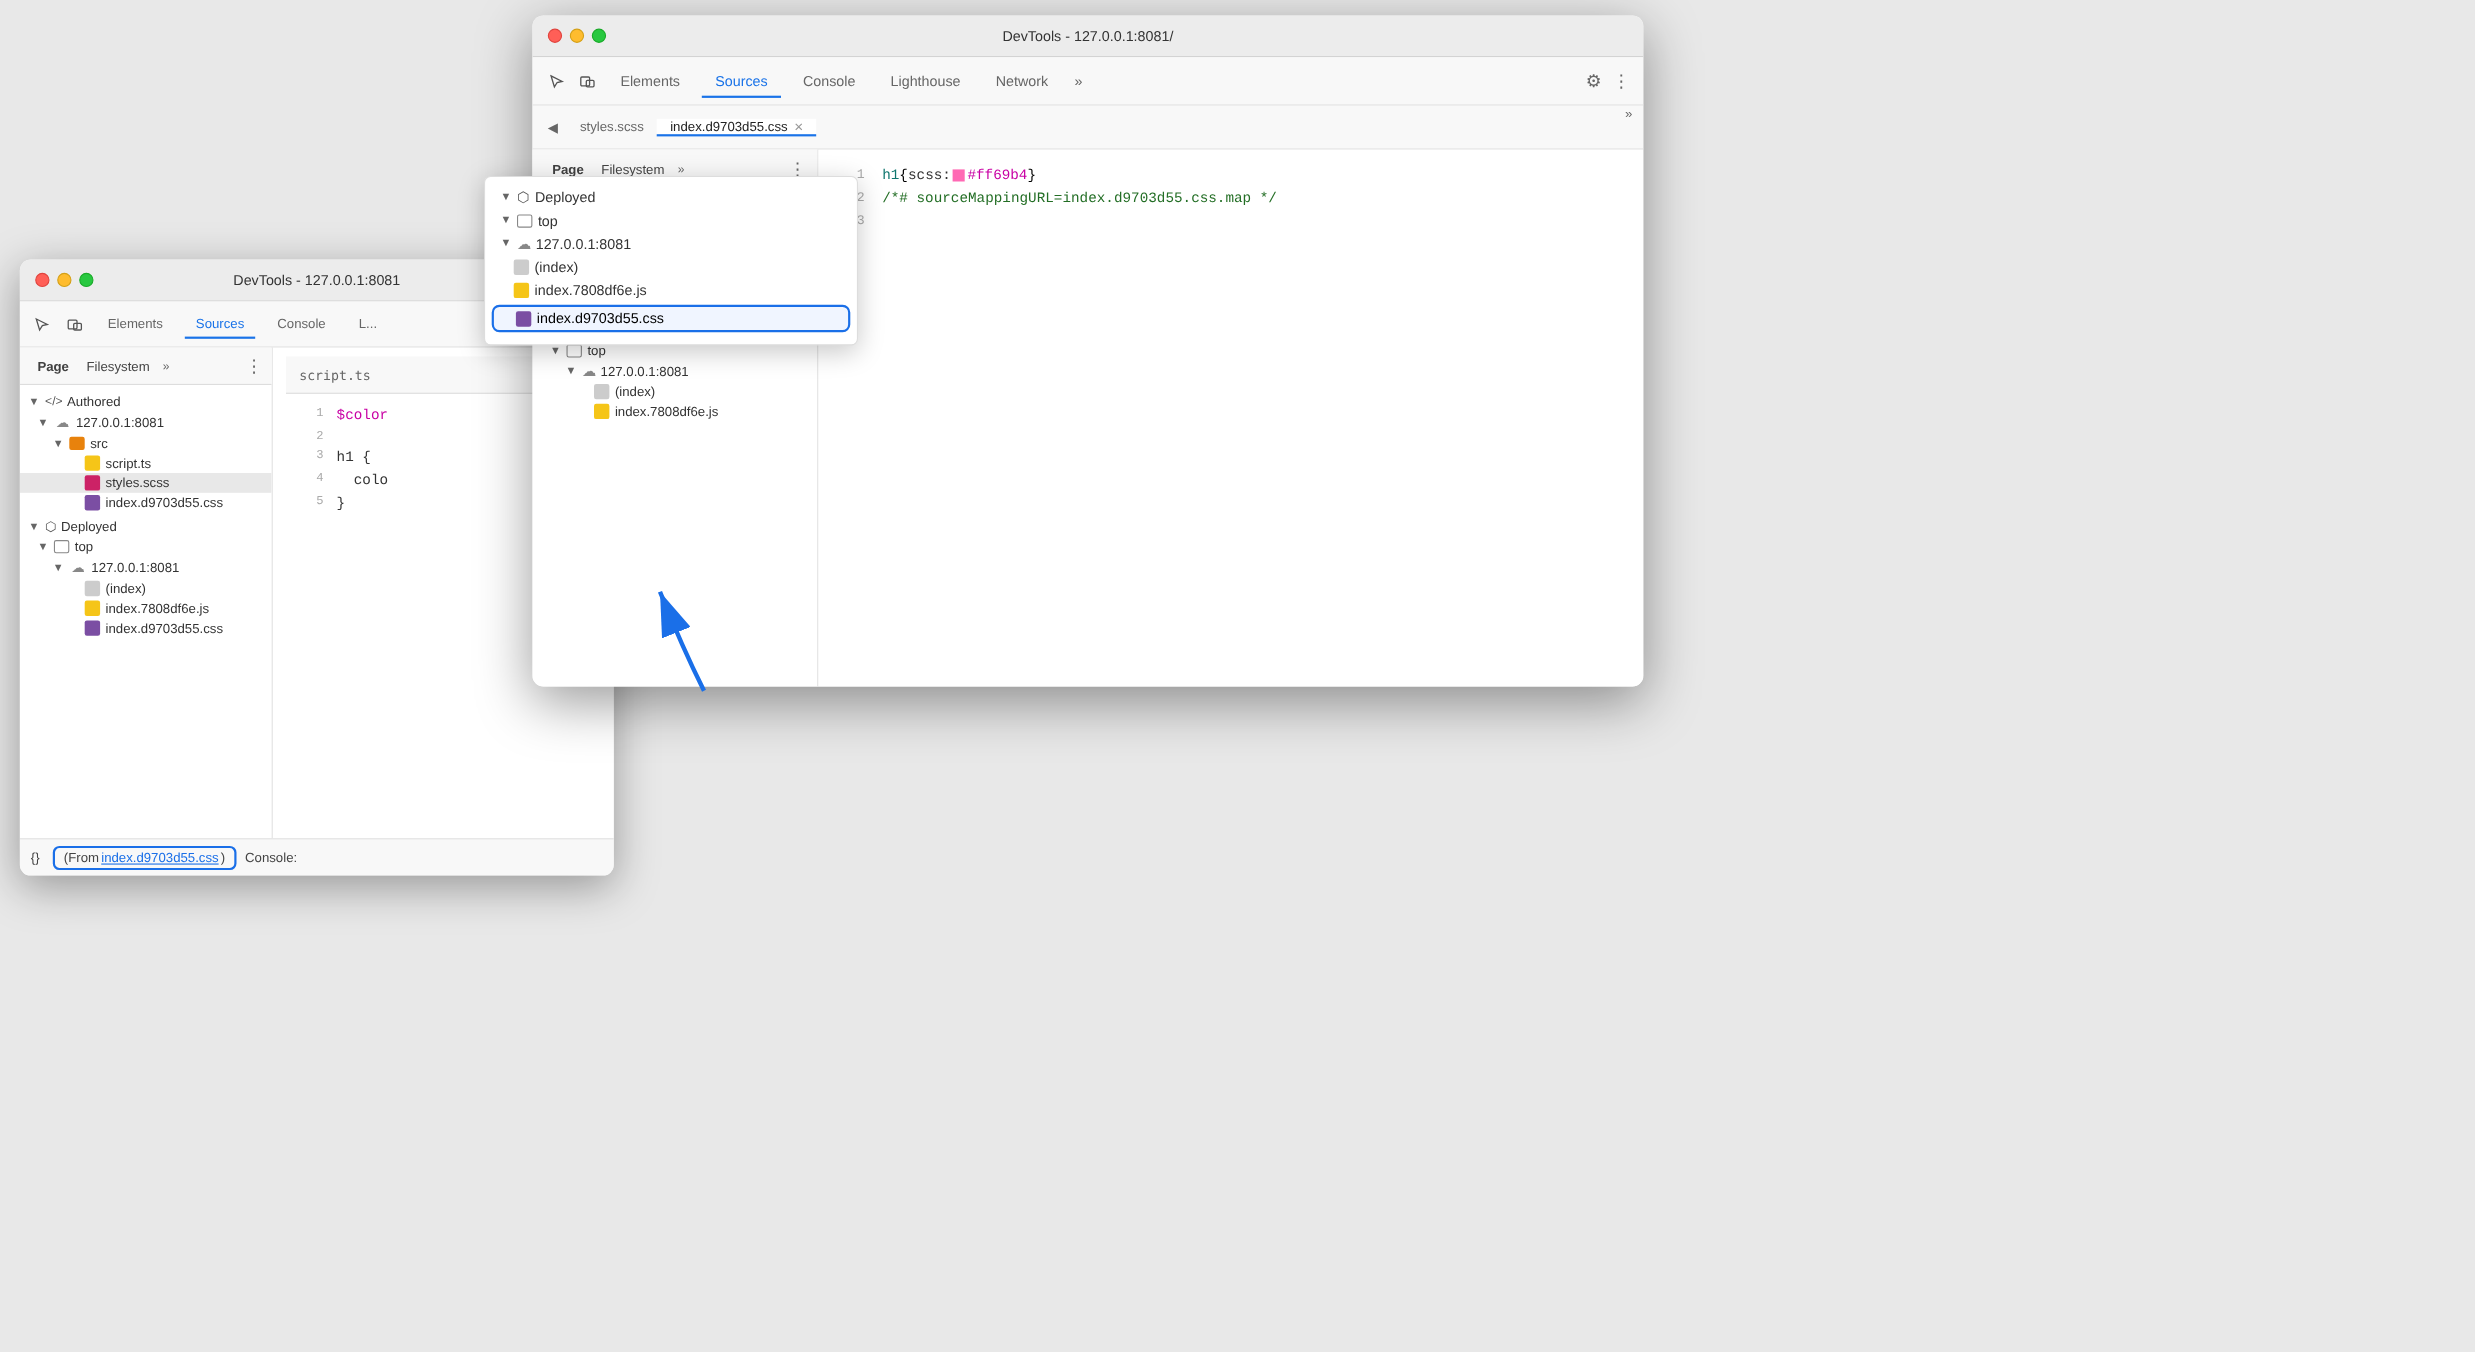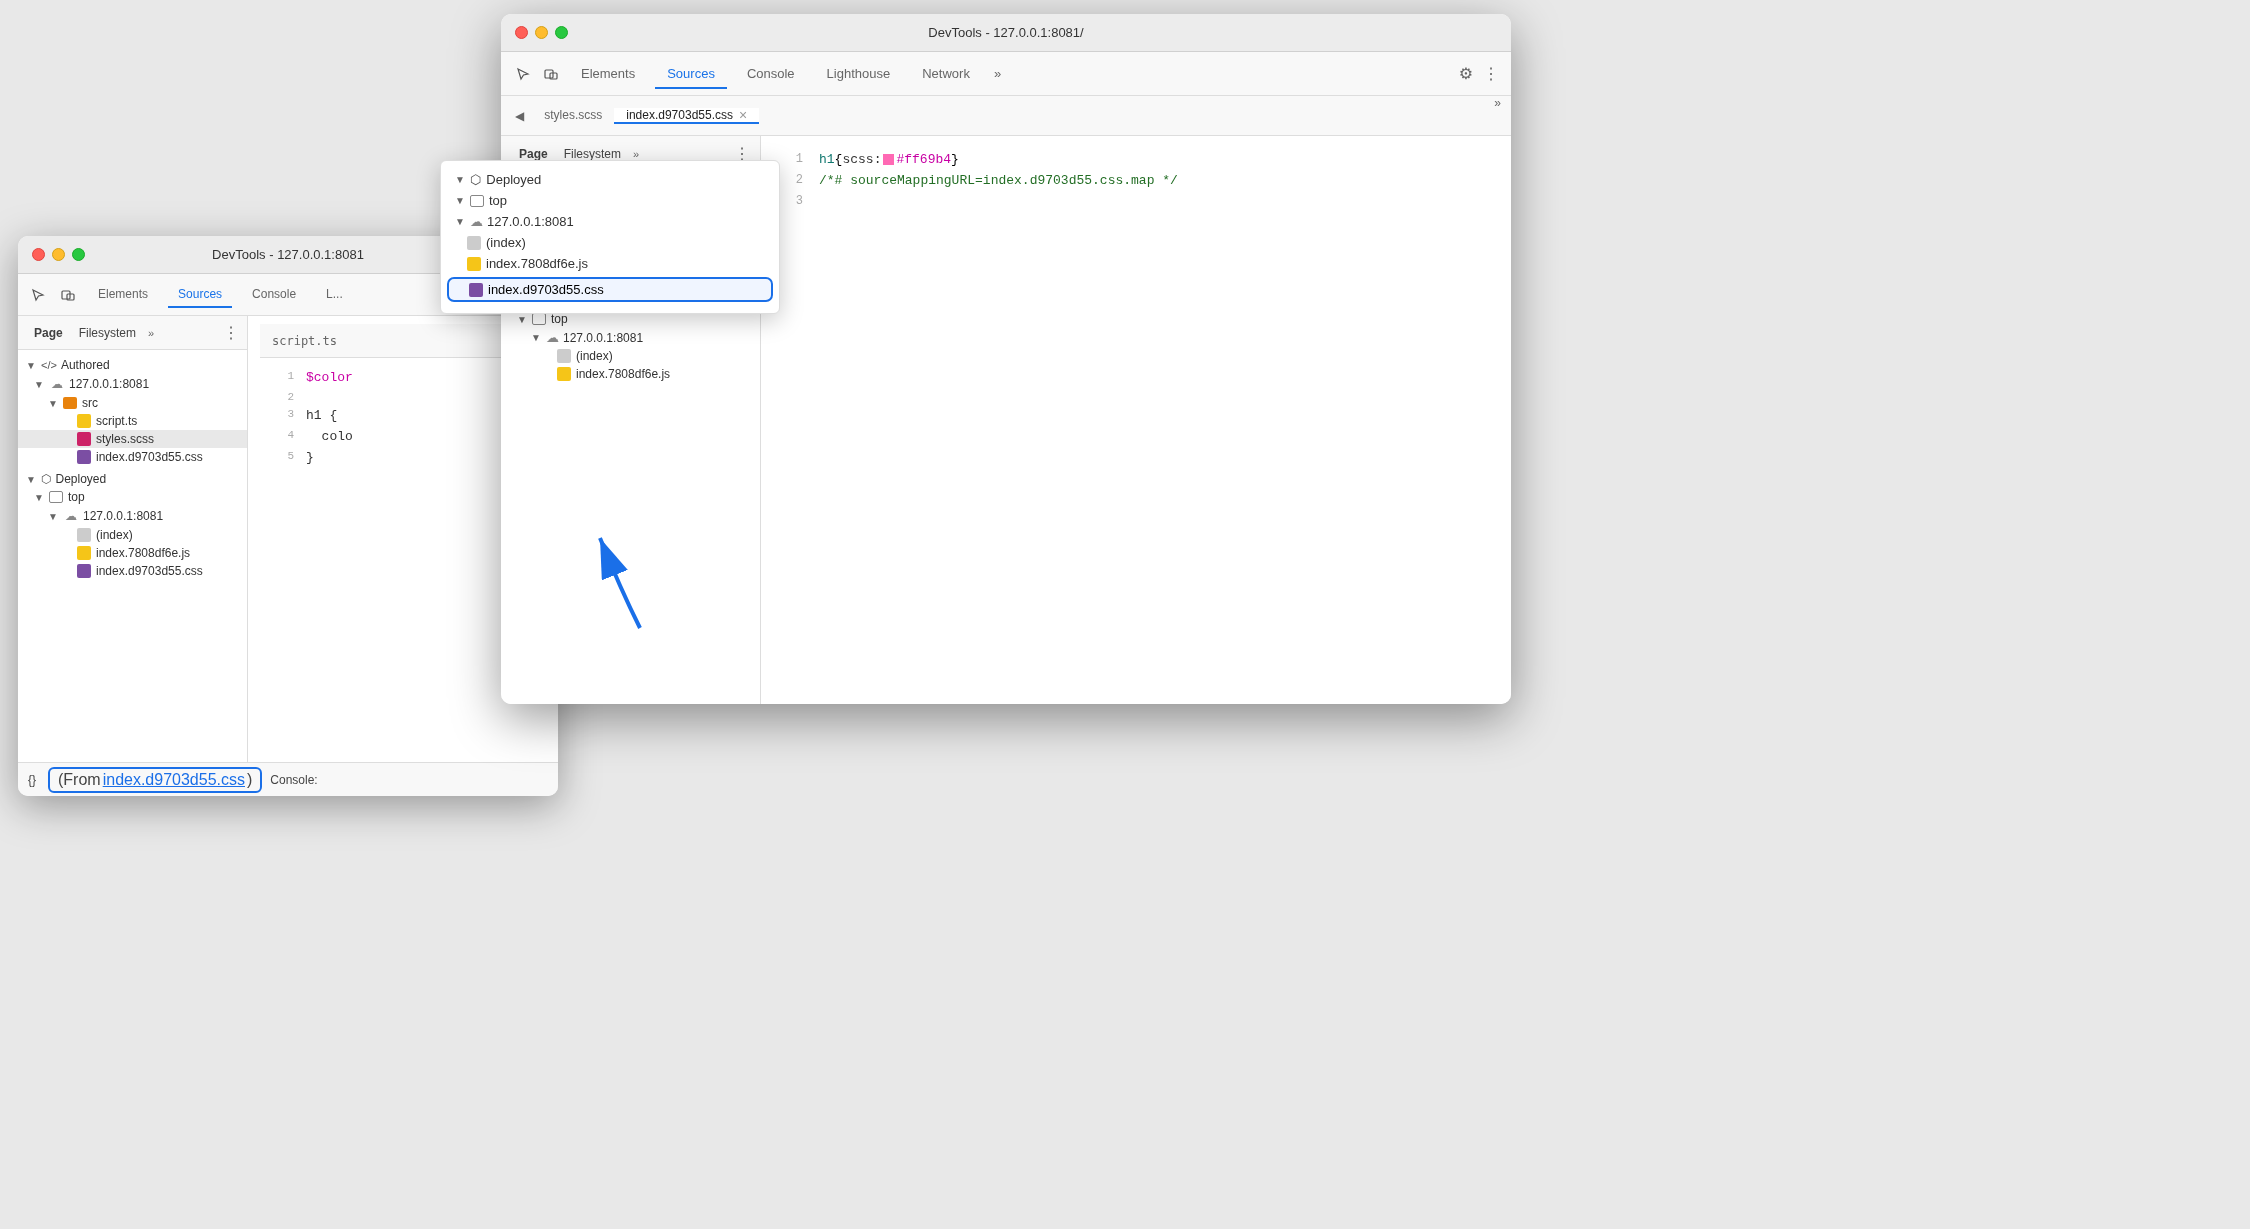--- a/index.html
+++ b/index.html
@@ -216,33 +216,33 @@
       padding: 0 10px;
       font-size: 12px;
       color: #444;
       gap: 8px;
     }
 
     .status-from-box {
       border: 2px solid #1a6fe8;
       border-radius: 6px;
       padding: 2px 8px;
-      font-size: 16px;
+      font-size: 12px;
       display: flex;
       align-items: center;
       gap: 2px;
     }
 
     
     .devtools-front {
       position: absolute;
-      left: 501px;
+      left: 484px;
       top: 14px;
       width: 1010px;
-      height: 690px;
+      height: 610px;
       background: #f8f8f8;
       border-radius: 10px;
       box-shadow: 0 14px 50px rgba(0,0,0,0.4);
       overflow: hidden;
       z-index: 3;
     }
 
     .front-toolbar {
       background: #f8f8f8;
       border-bottom: 1px solid #ddd;

